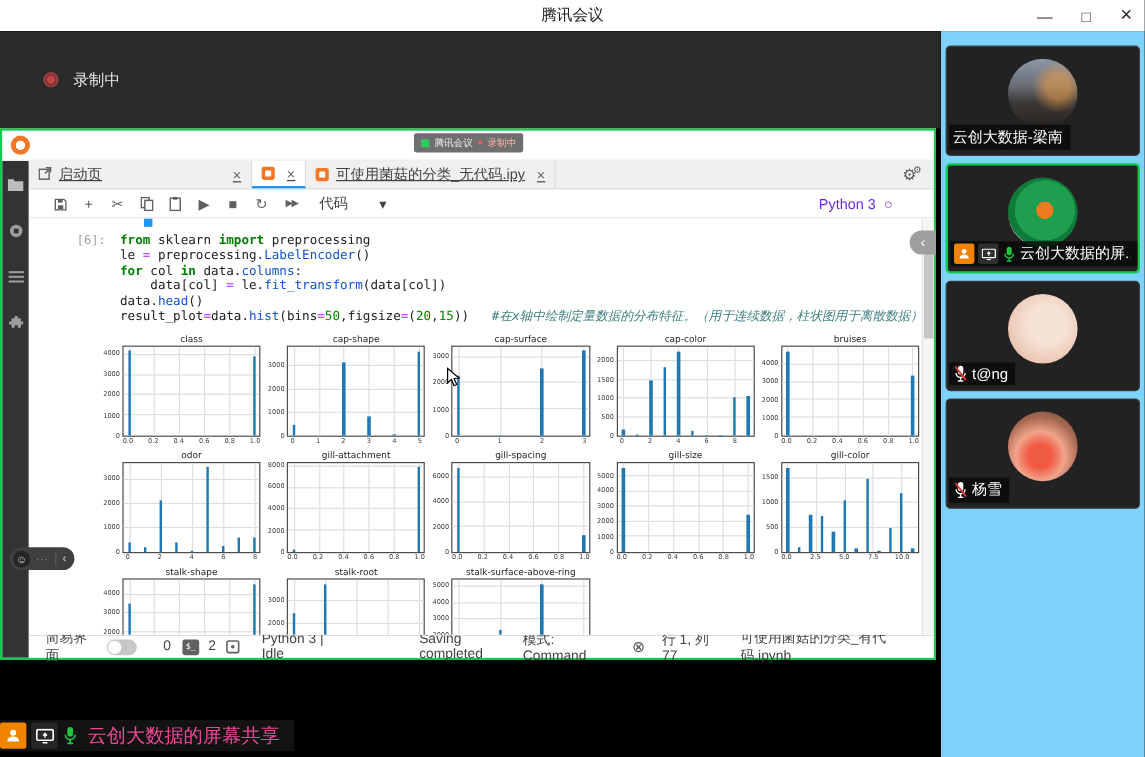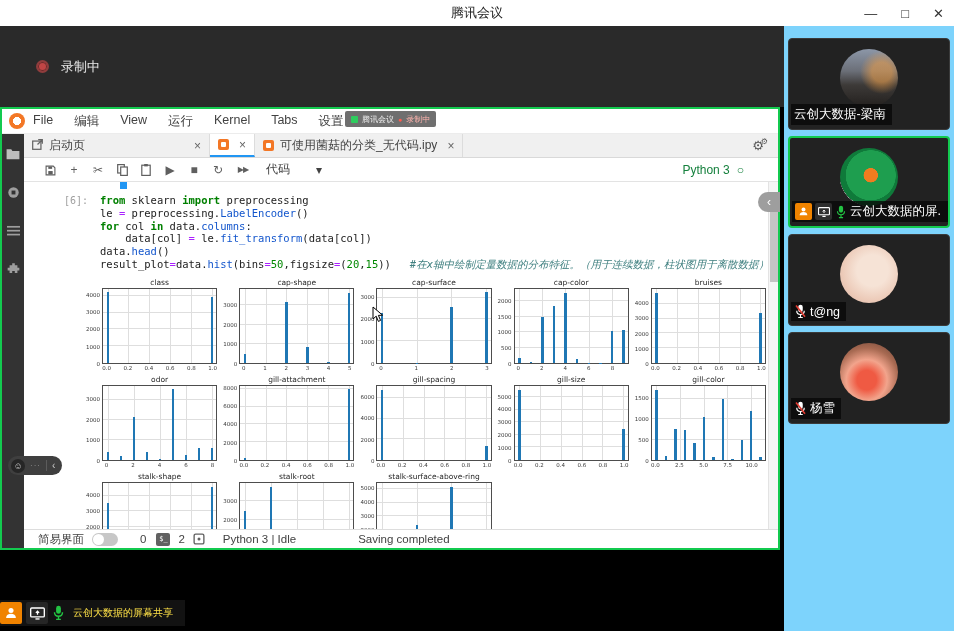--- a/index.html
+++ b/index.html
@@ -44,41 +44,41 @@
   .jl-main { flex:1; display:flex; min-height:0; }
   .jl-activitybar { width:22px; background:#333; display:flex; flex-direction:column;
     align-items:center; padding-top:14px; gap:26px; flex:0 0 22px;}
   .jl-activitybar svg { display:block; }
 
   .jl-content { flex:1; display:flex; flex-direction:column; min-width:0; position:relative; }
 
   .jl-tabbar { height:24px; background:#f0f0f0; border-bottom:1px solid #d9d9d9;
     display:flex; align-items:stretch; font-size:12px; color:#444; flex:0 0 24px;}
   .tab { display:flex; align-items:center; gap:6px; padding:0 8px;
-    border-right:1px solid #dcdcdc; cursor:default; }
+    border-right:1px solid #dcdcdc; cursor:default;text-decoration:underline; }
   .tab.first { width:186px; }
   .tab .grow { flex:1; }
   .tab.active { background:#fff; border-bottom:2px solid #2196f3; }
   .tab .tclose { color:#666; font-size:12px; margin-left:4px; }
   .nb-ico { width:11px; height:11px; background:#f37726; border-radius:2px;
     position:relative; flex:0 0 11px; }
   .nb-ico:after { content:""; position:absolute; left:3px; top:3px; width:5px; height:5px;
     background:#fff; border-radius:1px; }
   .tabbar-spacer { flex:1; }
   .gear-wrap { display:flex; align-items:center; padding:0 10px; color:#595959; font-size:13px; }
   .gear-wrap .g2 { font-size:8px; margin-left:-3px; margin-top:-8px; }
 
   .jl-toolbar { height:24px; background:#fff; border-bottom:1px solid #e3e3e3;
     display:flex; align-items:center; padding-left:14px; gap:0; flex:0 0 24px; position:relative; }
   .tbtn { width:24px; text-align:center; color:#5f5f5f; font-size:12px; cursor:default; }
   .tbtn svg { vertical-align:middle; }
   .tbtn.ffwd { font-size:8px; letter-spacing:-1px; width:26px; }
   .celltype { margin-left:10px; font-size:12px; color:#424242; display:flex; align-items:center; gap:26px; }
   .toolbar-spacer { flex:1; }
-  .kernel-area { display:flex; align-items:center; gap:7px; font-size:12px; color:#15803d;
+  .kernel-area { display:flex; align-items:center; gap:7px; font-size:12px; color:#6d28d9;
     margin-right:34px; }
   .collapse-pill { position:absolute; right:-2px; top:34px; width:22px; height:20px;
     background:#9e9e9e; border-radius:10px 0 0 10px; color:#fff; display:flex;
     align-items:center; justify-content:center; font-size:12px; z-index:6; }
 
   .jl-notebook { flex:1; position:relative; background:#fff; overflow:hidden; min-height:0;}
   .cell-mark { position:absolute; left:96px; top:0; width:7px; height:7px; background:#2196f3; }
   .cell-prompt { position:absolute; left:40px; top:13px; font-family:"DejaVu Sans Mono",monospace;
     font-size:10px; color:#9e9e9e; }
   .code { position:absolute; left:76px; top:12px; font-family:"DejaVu Sans Mono",monospace;
@@ -127,21 +127,21 @@
   .sb-spacer { flex:1; }
   .sb-right { display:flex; align-items:center; margin-right:8px; }
 
   
   .share-banner { position:absolute; left:0; top:574px; height:26px; background:#121212;
     display:flex; align-items:center; padding-right:12px; gap:4px; }
   .badge { width:22px; height:22px; display:flex; align-items:center; justify-content:center;
     border-radius:2px; flex:0 0 auto; }
   .badge.member { background:#f08300; }
   .badge.screen { background:#262626; }
-  .share-banner .txt { color:#fde047; font-size:10px; margin-left:4px; white-space:nowrap; }
+  .share-banner .txt { color:#ec4899; font-size:16px; margin-left:4px; white-space:nowrap; }
 
   .float-widget { position:absolute; left:8px; top:430px; height:19px; padding:0 7px 0 3px;
     background:#3f3f3f; border-radius:10px; display:flex; align-items:center; gap:5px; }
   .fw-face { width:14px; height:14px; border-radius:50%; background:#262626; color:#cfcfcf;
     font-size:9px; line-height:14px; text-align:center; }
   .fw-dots { color:#8a8a8a; font-size:8px; letter-spacing:1px; }
   .fw-div { width:1px; height:11px; background:#5c5c5c; }
   .fw-col { color:#cfcfcf; font-size:10px; }
 
   
@@ -184,30 +184,20 @@
   <div class="stage">
 
     <div class="rec-strip">
       <span class="rec-dot"></span>
       <span class="rec-label">录制中</span>
     </div>
 
     <div class="jl">
       <div class="jl-menubar">
         <span class="jl-logo"></span>
-        <span style="display:flex;">
-            <span class="menu-item">File</span>
-            <span class="menu-item">编辑</span>
-            <span class="menu-item">View</span>
-            <span class="menu-item">运行</span>
-            <span class="menu-item">Kernel</span>
-            <span class="menu-item">Tabs</span>
-            <span class="menu-item">设置</span>
-            <span class="menu-item">帮助</span>
-          </span>
         <div class="float-rec">
           <span class="sig"></span>
           <span>腾讯会议</span>
           <span class="rdot">●</span>
           <span class="rtxt">录制中</span>
         </div>
       </div>
 
       <div class="jl-main">
         <div class="jl-activitybar">
@@ -745,20 +735,26 @@
             <span style="margin-left:8px;">2</span>
             <span class="kern-ico">
               <svg width="12" height="12" viewBox="0 0 16 16">
                   <rect x="1.5" y="1.5" width="13" height="13" rx="2" fill="none" stroke="#616161" stroke-width="1.8"></rect>
                   <circle cx="8" cy="8" r="2" fill="#616161"></circle>
                 </svg>
               </span>
             <span style="margin-left:18px;">Python 3 | Idle</span>
             <span style="margin-left:62px;">Saving completed</span>
             <span class="sb-spacer"></span>
+            <div class="sb-right">
+              <span>模式: Command</span>
+              <span class="sb-gap" style="font-size:13px;color:#555;">⊗</span>
+              <span class="sb-gap">行 1, 列 77</span>
+              <span class="sb-gap">可使用菌菇的分类_有代码.ipynb</span>
+            </div>
           </div>
         </div>
       </div>
     </div>
 
     <div class="float-widget">
       <span class="fw-face">☺</span>
       <span class="fw-dots">···</span>
       <span class="fw-div"></span>
       <span class="fw-col">‹</span>

